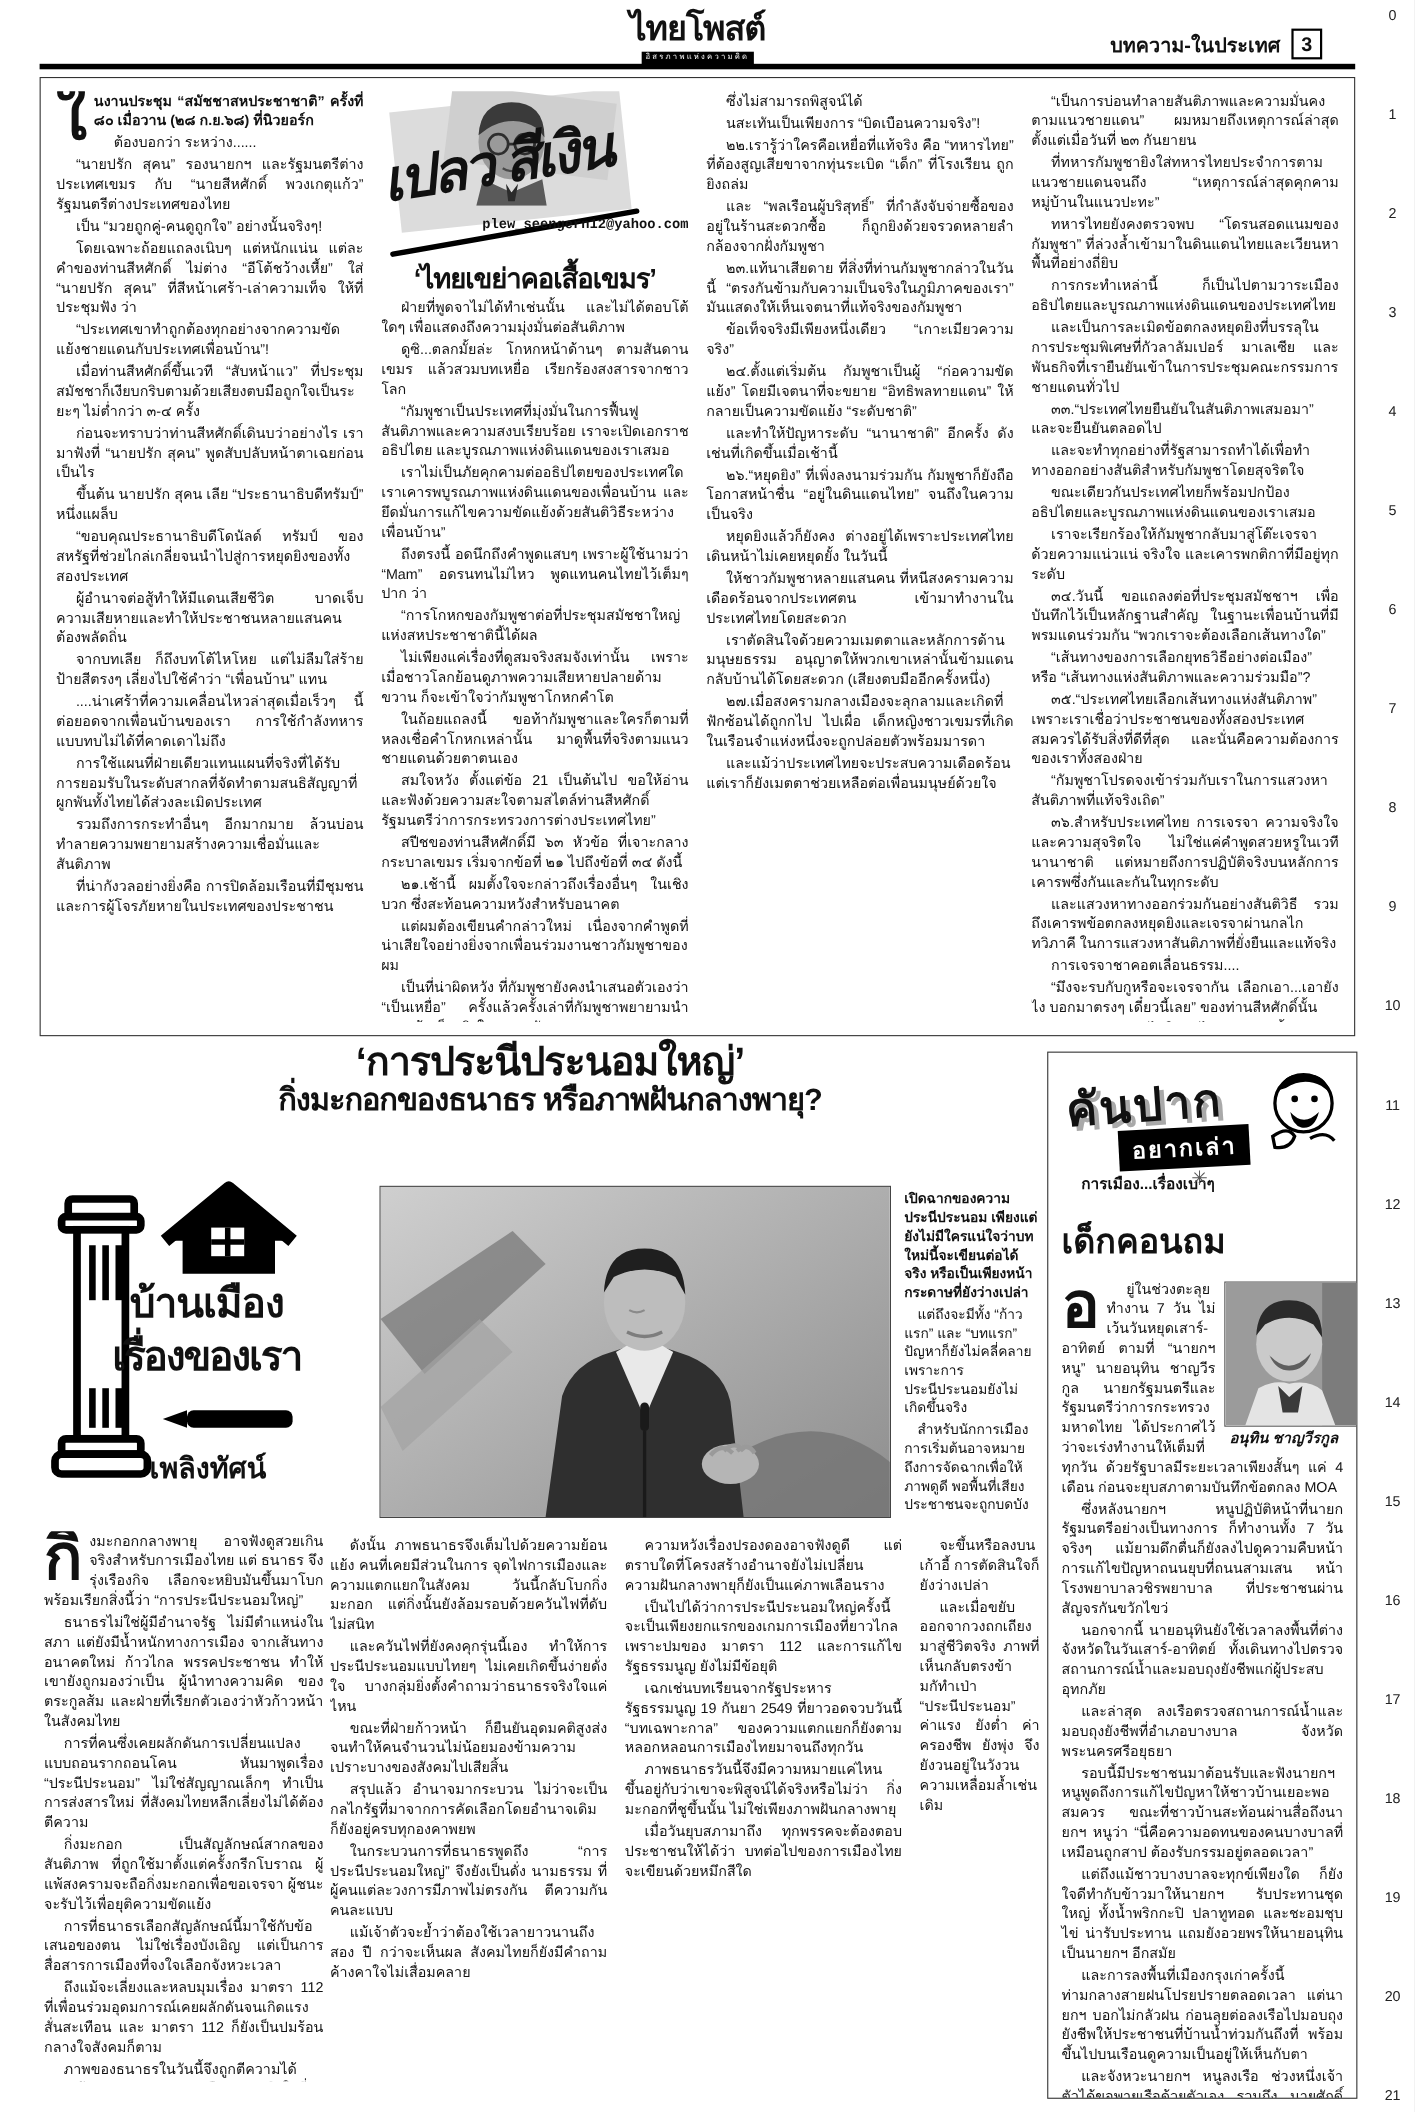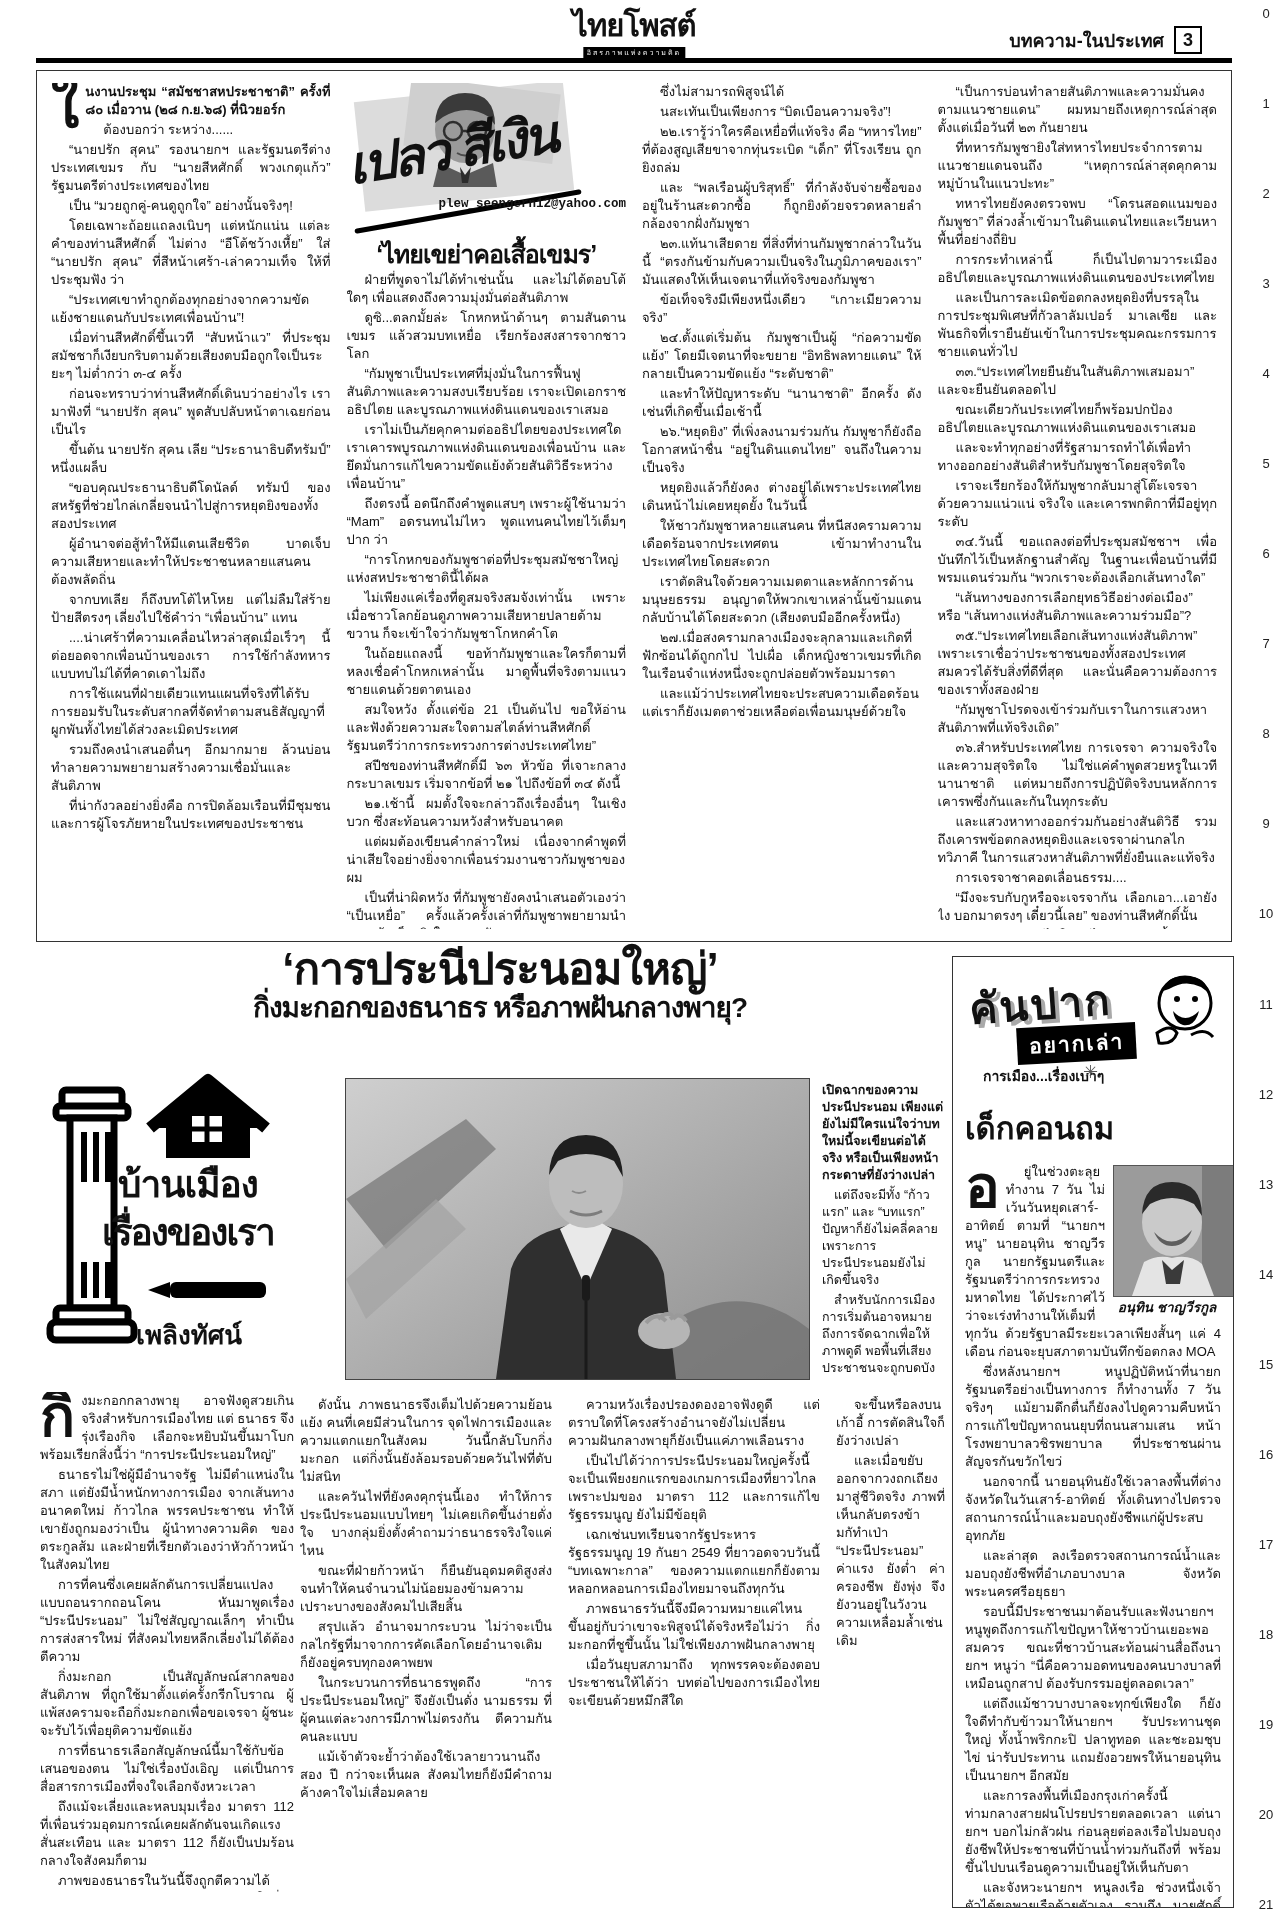--- a/index.html
+++ b/index.html
@@ -54,21 +54,21 @@
   }
   .sig-underline { position:absolute; left:6px; top:126px; width:230px; height:5px;
     background:#000; transform:rotate(-10deg); border-radius:3px; }
   .plew-email {
     position:absolute; right:0; top:112px; font-family:"Liberation Mono","DejaVu Sans Mono",monospace;
     font-weight:bold; font-size:12.5px;
   }
   .plew-headline { font-size:25px; font-weight:800; text-align:center; margin:10px 0 8px; letter-spacing:-1px; }
   
   .feature-head { position:absolute; left:110px; top:946px; width:780px; text-align:center; }
-  .feature-head .l1 { font-size:44px; font-weight:800; letter-spacing:-1px; line-height:1.05; }
+  .feature-head .l1 { font-size:36px; font-weight:800; letter-spacing:-1px; line-height:1.05; }
   .feature-head .l2 { font-size:28px; font-weight:800; letter-spacing:-1px; line-height:1.15; }
   
   .banmuang { position:absolute; left:40px; top:1062px; width:254px; }
   .bm-logo { position:relative; height:330px; }
   .bm-title1 { position:absolute; left:78px; top:92px; font-size:37px; font-weight:800; letter-spacing:-1px; }
   .bm-title2 { position:absolute; left:62px; top:140px; font-size:37px; font-weight:800; letter-spacing:-2px; }
   .bm-byline { position:absolute; left:96px; top:252px; font-size:26px; font-weight:800; }
   .bm-body { width:254px; height:500px; overflow:hidden; font-size:13px; line-height:18px; text-align:justify; }
   .bm-body p { text-indent:18px; margin-bottom:2px; }
   .bm-body p:first-child { text-indent:0; }
@@ -159,21 +159,21 @@
           <p>โดยเฉพาะถ้อยแถลงเนิบๆ แต่หนักแน่น แต่ละคำของท่านสีหศักดิ์ ไม่ต่าง “อีโต้ชว้างเหี้ย” ใส่ “นายปรัก สุคน” ที่สีหน้าเศร้า-เล่าความเท็จ ให้ที่ประชุมฟัง ว่า</p>
           <p>“ประเทศเขาทำถูกต้องทุกอย่างจากความขัดแย้งชายแดนกับประเทศเพื่อนบ้าน”!</p>
           <p>เมื่อท่านสีหศักดิ์ขึ้นเวที “สับหน้าแว” ที่ประชุมสมัชชาก็เงียบกริบตามด้วยเสียงตบมือถูกใจเป็นระยะๆ ไม่ต่ำกว่า ๓-๔ ครั้ง</p>
           <p>ก่อนจะทราบว่าท่านสีหศักดิ์เดินบว่าอย่างไร เรามาฟังที่ “นายปรัก สุคน” พูดสับปลับหน้าตาเฉยก่อนเป็นไร</p>
           <p>ขึ้นต้น นายปรัก สุคน เลีย “ประธานาธิบดีทรัมป์” หนึ่งแผล็บ</p>
           <p>“ขอบคุณประธานาธิบดีโดนัลด์ ทรัมป์ ของสหรัฐที่ช่วยไกล่เกลี่ยจนนำไปสู่การหยุดยิงของทั้งสองประเทศ</p>
           <p>ผู้อำนาจต่อสู้ทำให้มีแดนเสียชีวิต บาดเจ็บ ความเสียหายและทำให้ประชาชนหลายแสนคนต้องพลัดถิ่น</p>
           <p>จากบทเลีย ก็ถึงบทโต้ไหโหย แต่ไม่ลืมใส่ร้ายป้ายสีตรงๆ เลี่ยงไปใช้คำว่า “เพื่อนบ้าน” แทน</p>
           <p>....น่าเศร้าที่ความเคลื่อนไหวล่าสุดเมื่อเร็วๆ นี้ ต่อยอดจากเพื่อนบ้านของเรา การใช้กำลังทหารแบบทบไม่ได้ที่คาดเดาไม่ถึง</p>
           <p>การใช้แผนที่ฝ่ายเดียวแทนแผนที่จริงที่ได้รับการยอมรับในระดับสากลที่จัดทำตามสนธิสัญญาที่ผูกพันทั้งไทยได้ส่วงละเมิดประเทศ</p>
-          <p>รวมถึงคงนำเสนอตื่นๆ อีกมากมาย ล้วนบ่อนทำลายความพยายามสร้างความเชื่อมั่นและสันติภาพ</p>
+          <p>รวมถึงการกระทำอื่นๆ อีกมากมาย ล้วนบ่อนทำลายความพยายามสร้างความเชื่อมั่นและสันติภาพ</p>
           <p>ที่น่ากังวลอย่างยิ่งคือ การปิดล้อมเรือนที่มีชุมชนและการผู้โจรภัยหายในประเทศของประชาชน</p>
         </div>
     </div>
     <div class="tcol">
       <div class="plew-graphic">
         <div class="plew-bg"></div>
         <div class="plew-bg2"></div>
         <svg class="plew-portrait" width="120" height="104" viewBox="0 0 120 104">
           <ellipse cx="60" cy="46" rx="30" ry="34" fill="#9a9a9a"></ellipse>
           <path d="M30 40 Q32 10 60 10 Q90 10 90 42 L84 34 Q62 20 38 34 Z" fill="#3a3a3a"></path>
@@ -224,22 +224,22 @@
         </div>
     </div>
     <div class="tcol">
       <div>
           <p>“เป็นการบ่อนทำลายสันติภาพและความมั่นคงตามแนวชายแดน” ผมหมายถึงเหตุการณ์ล่าสุด ตั้งแต่เมื่อวันที่ ๒๓ กันยายน</p>
           <p>ที่ทหารกัมพูชายิงใส่ทหารไทยประจำการตามแนวชายแดนจนถึง “เหตุการณ์ล่าสุดคุกคามหมู่บ้านในแนวปะทะ”</p>
           <p>ทหารไทยยังคงตรวจพบ “โดรนสอดแนมของกัมพูชา” ที่ล่วงล้ำเข้ามาในดินแดนไทยและเวียนหาพื้นที่อย่างถี่ยิบ</p>
           <p>การกระทำเหล่านี้ ก็เป็นไปตามวาระเมืองอธิปไตยและบูรณภาพแห่งดินแดนของประเทศไทย</p>
           <p>และเป็นการละเมิดข้อตกลงหยุดยิงที่บรรลุในการประชุมพิเศษที่กัวลาลัมเปอร์ มาเลเซีย และพันธกิจที่เรายืนยันเข้าในการประชุมคณะกรรมการชายแดนทั่วไป</p>
           <p>๓๓.“ประเทศไทยยืนยันในสันติภาพเสมอมา” และจะยืนยันตลอดไป</p>
+          <p>และจะทำทุกอย่างที่รัฐสามารถทำได้เพื่อทำทางออกอย่างสันติสำหรับกัมพูชาโดยสุจริตใจ</p>
           <p>ขณะเดียวกันประเทศไทยก็พร้อมปกป้องอธิปไตยและบูรณภาพแห่งดินแดนของเราเสมอ</p>
-          <p>และจะทำทุกอย่างที่รัฐสามารถทำได้เพื่อทำทางออกอย่างสันติสำหรับกัมพูชาโดยสุจริตใจ</p>
           <p>เราจะเรียกร้องให้กัมพูชากลับมาสู่โต๊ะเจรจาด้วยความแน่วแน่ จริงใจ และเคารพกติกาที่มีอยู่ทุกระดับ</p>
           <p>๓๔.วันนี้ ขอแถลงต่อที่ประชุมสมัชชาฯ เพื่อบันทึกไว้เป็นหลักฐานสำคัญ ในฐานะเพื่อนบ้านที่มีพรมแดนร่วมกัน “พวกเราจะต้องเลือกเส้นทางใด”</p>
           <p>“เส้นทางของการเลือกยุทธวิธีอย่างต่อเมือง” หรือ “เส้นทางแห่งสันติภาพและความร่วมมือ”?</p>
           <p>๓๕.“ประเทศไทยเลือกเส้นทางแห่งสันติภาพ” เพราะเราเชื่อว่าประชาชนของทั้งสองประเทศสมควรได้รับสิ่งที่ดีที่สุด และนั่นคือความต้องการของเราทั้งสองฝ่าย</p>
           <p>“กัมพูชาโปรดจงเข้าร่วมกับเราในการแสวงหาสันติภาพที่แท้จริงเถิด”</p>
           <p>๓๖.สำหรับประเทศไทย การเจรจา ความจริงใจ และความสุจริตใจ ไม่ใช่แค่คำพูดสวยหรูในเวทีนานาชาติ แต่หมายถึงการปฏิบัติจริงบนหลักการเคารพซึ่งกันและกันในทุกระดับ</p>
           <p>และแสวงหาทางออกร่วมกันอย่างสันติวิธี รวมถึงเคารพข้อตกลงหยุดยิงและเจรจาผ่านกลไกทวิภาคี ในการแสวงหาสันติภาพที่ยั่งยืนและแท้จริง</p>
           <p>การเจรจาชาคอตเลื่อนธรรม....</p>
           <p>“มึงจะรบกับกูหรือจะเจรจากัน เลือกเอา...เอายังไง บอกมาตรงๆ เดี๋ยวนี้เลย” ของท่านสีหศักดิ์นั้น</p>
           <p>ปรากฏว่า ได้ใจคนไทยจนเกือบทั้งประเทศ ทำเอา “นายกฯ อนุทิน” พลอยหน้าบานไปด้วย ที่เลือกคนเป็นรัฐมนตรีต่างประเทศไม่ผิด!</p>

